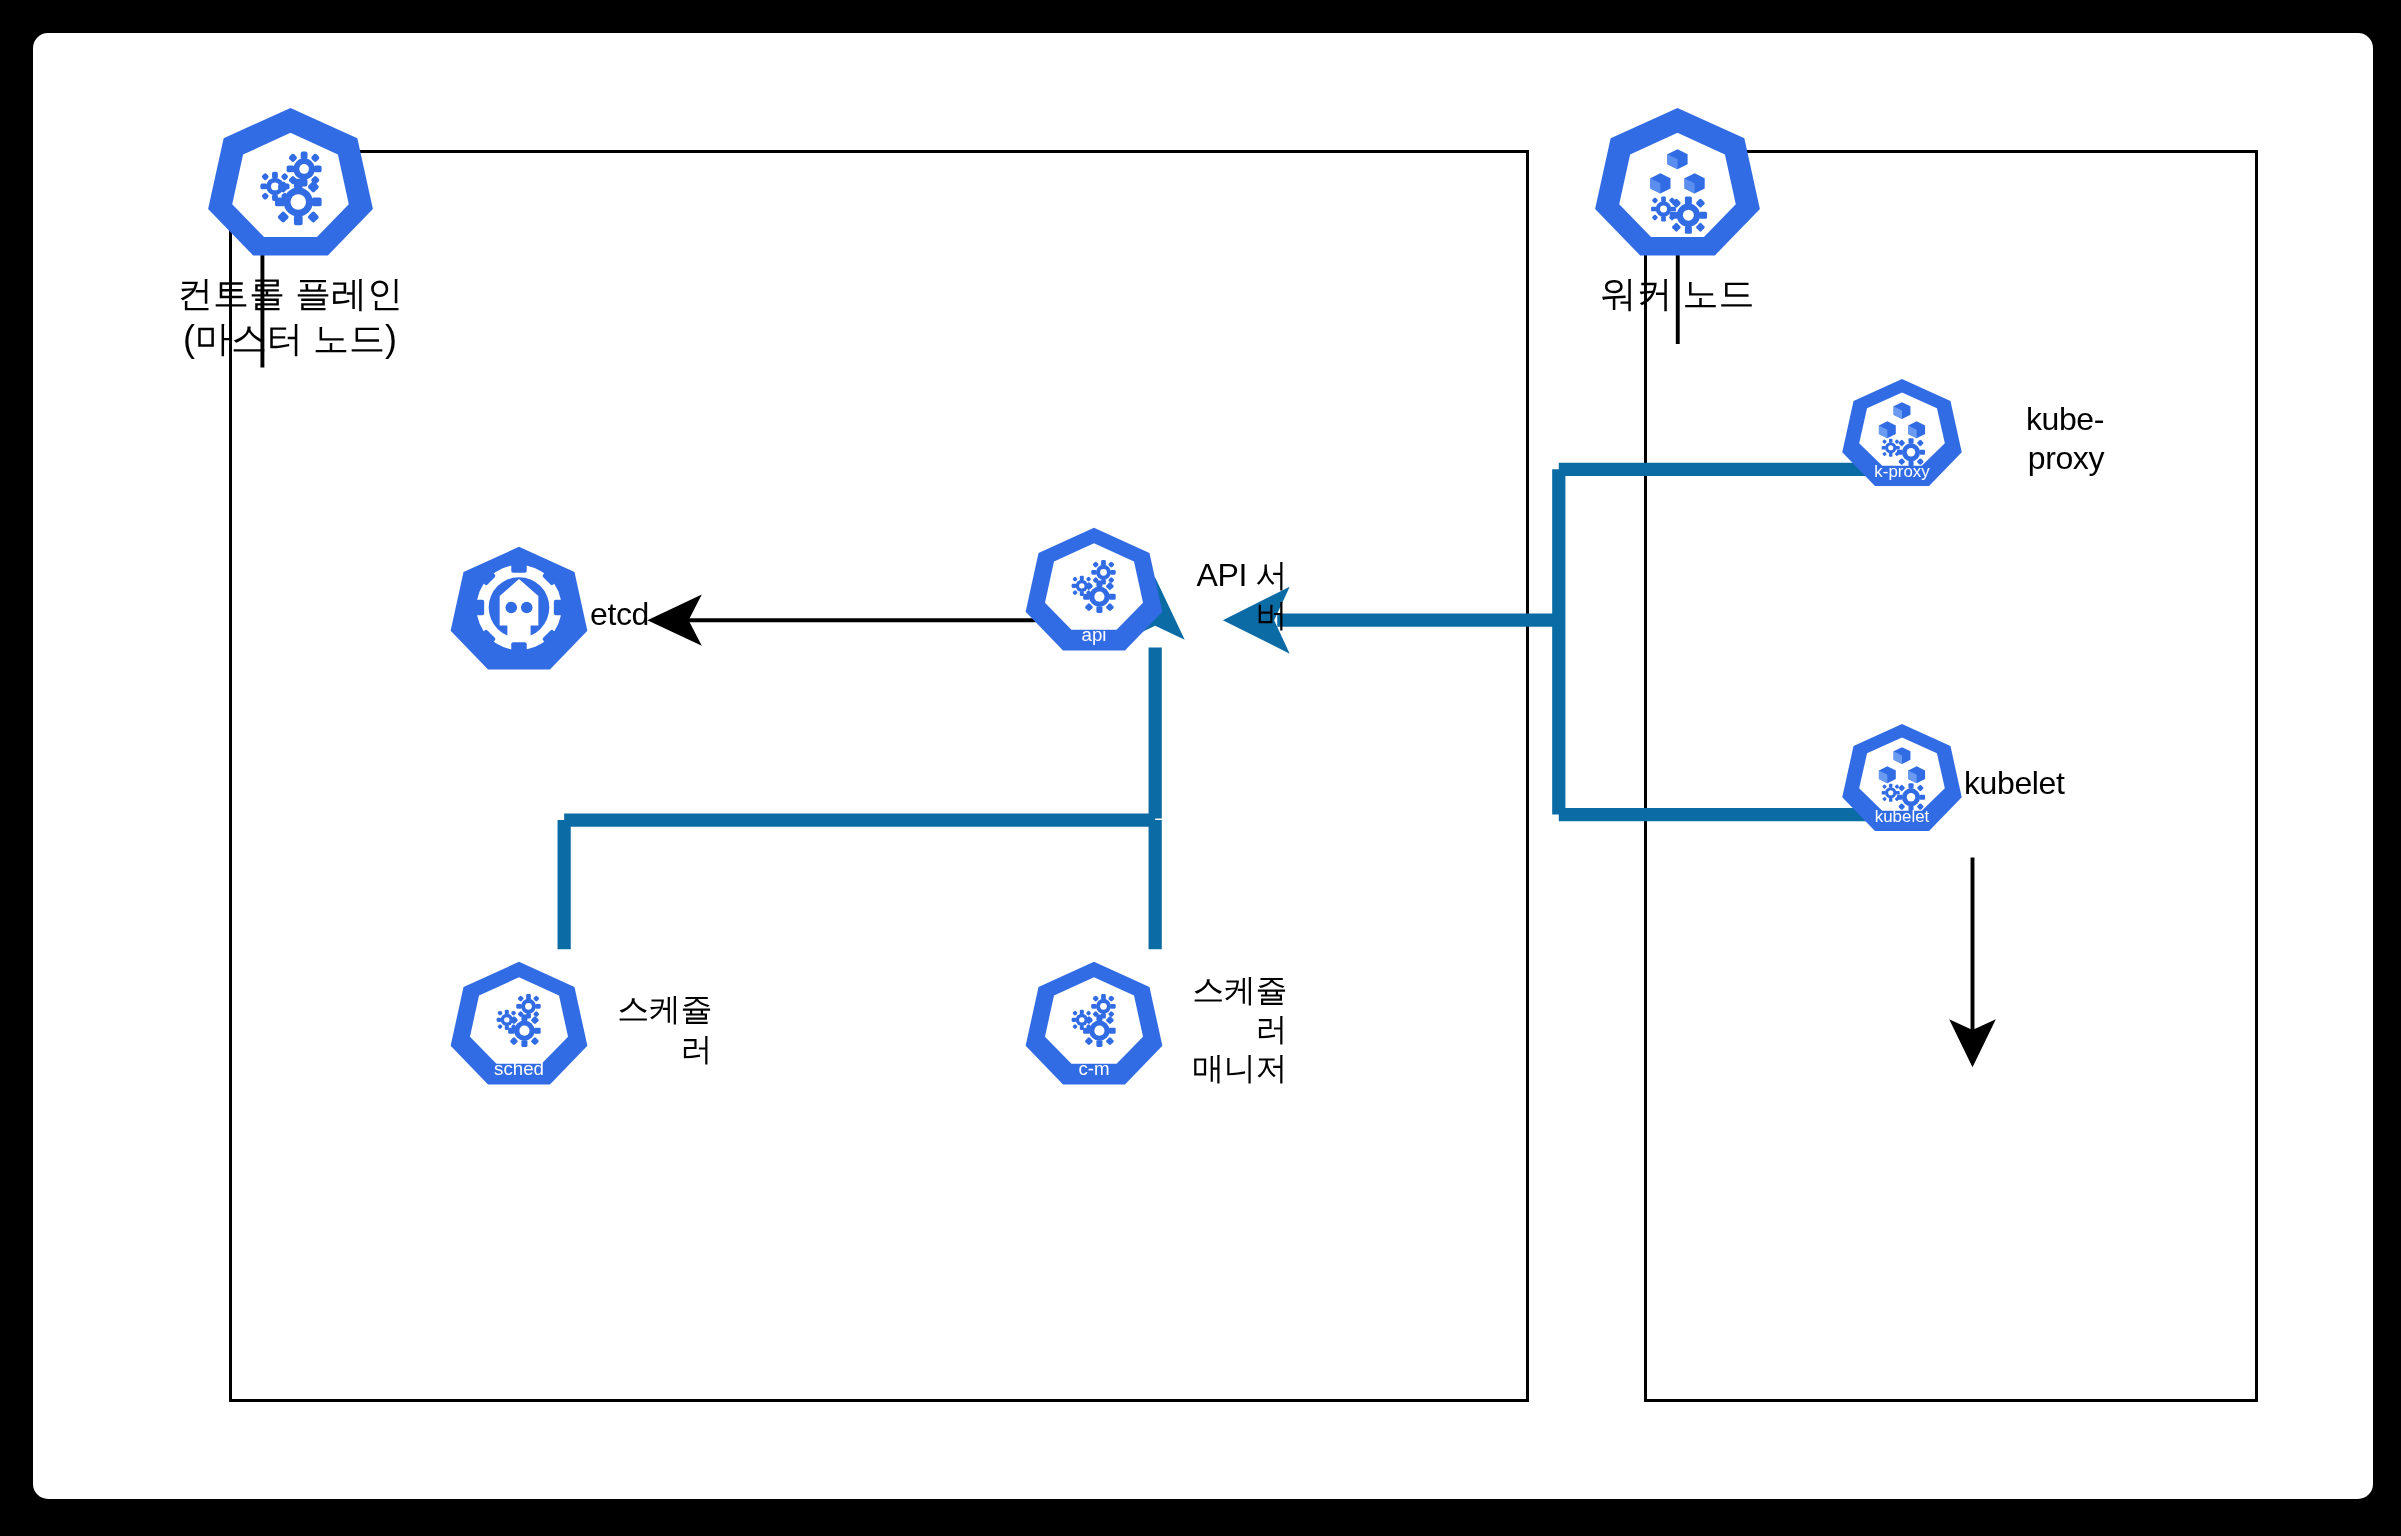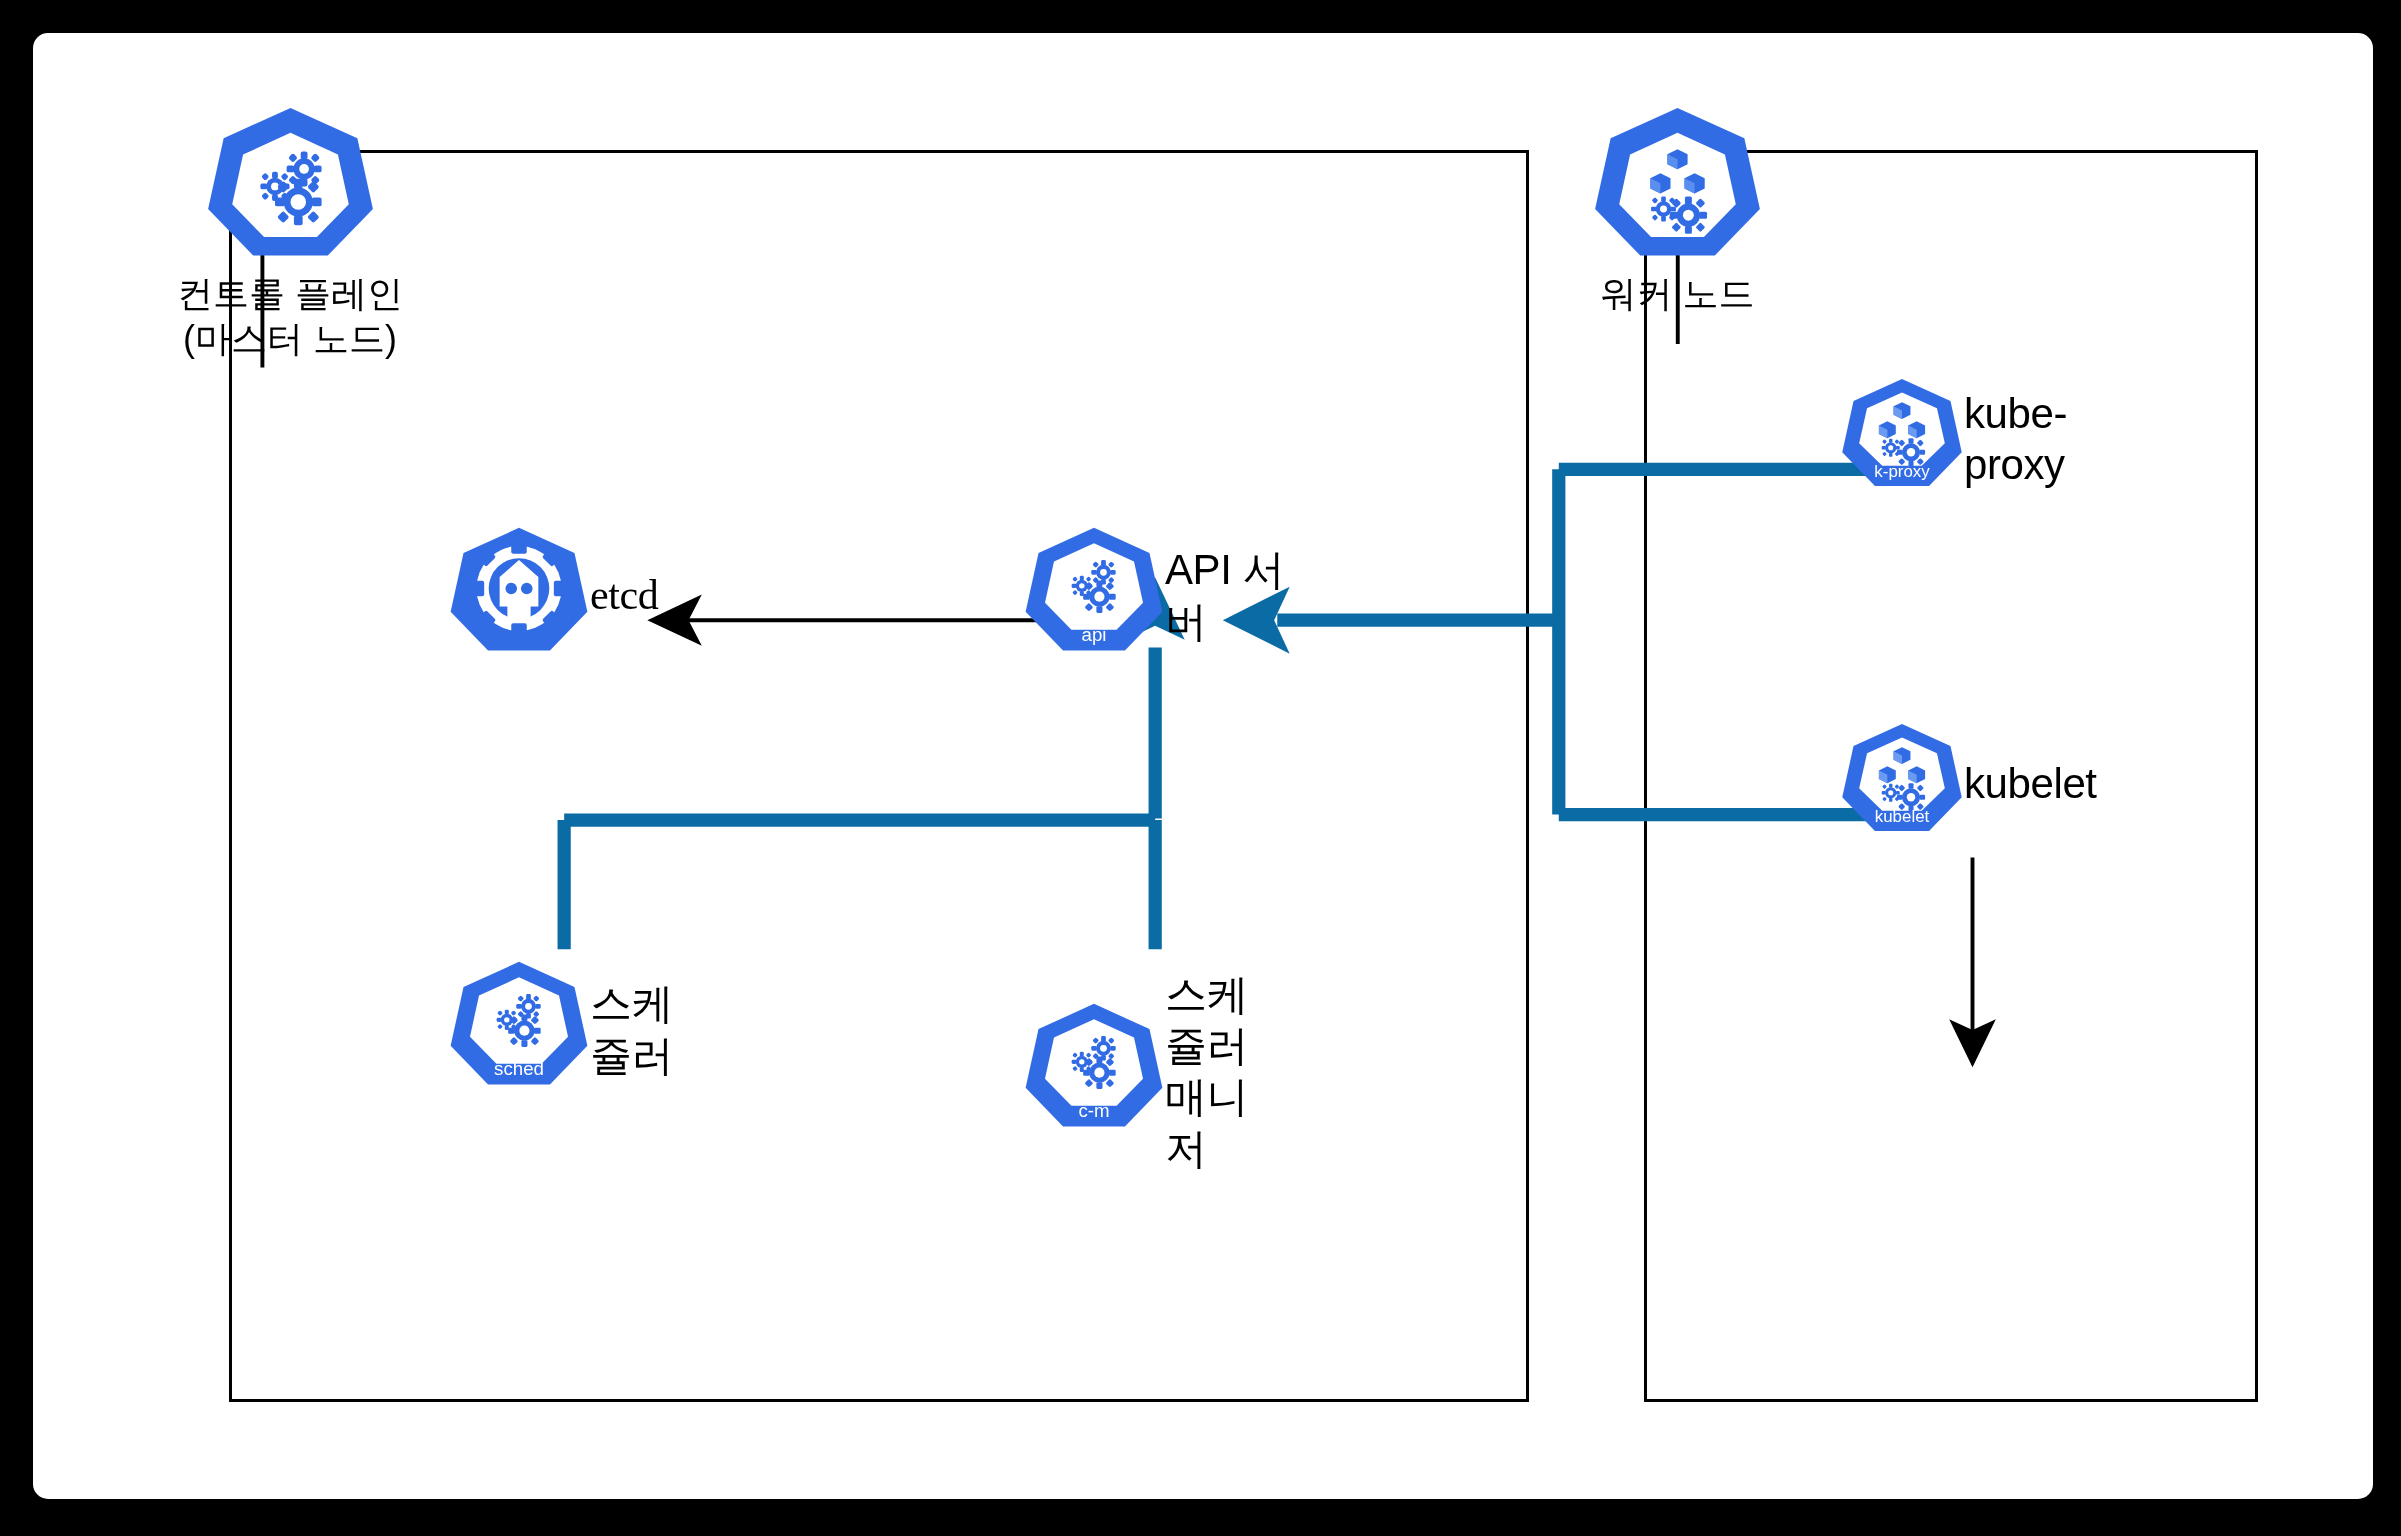--- a/index.html
+++ b/index.html
@@ -44,23 +44,23 @@
     position: absolute;
     display: flex;
     flex-direction: row;
     align-items: center;
     width: 264px;
     margin-left: -132px; 
   }
   .node .hex-wrap { position: relative; }
   .node .label {
     margin-top: 11px;
-    text-align: left;
+    text-align: right;
     color: #000000;
-    font-size: 42px;
+    font-size: 32px;
     line-height: 1.22;
     white-space: pre-line;
     letter-spacing: -0.4px;
   }
 
   
   .header-node {
     position: absolute;
     display: flex;
     flex-direction: column;
@@ -250,21 +250,21 @@
               <rect x="11" y="-20" width="9" height="9" rx="2" transform="rotate(-45 15.5 -15.5)"></rect>
               <rect x="-20" y="11" width="9" height="9" rx="2" transform="rotate(-45 -15.5 15.5)"></rect>
               <circle cx="0" cy="0" r="7" fill="#ffffff"></circle>
             </g>
           </g>
         </svg>
       </div>
       <div class="label">워커 노드</div>
     </div>
 
-    <div class="node" style="left:547px; top:491px;font-family:Liberation Serif, serif;">
+    <div class="node" style="left:547px; top:510px;">
       <div class="hex-wrap">
         <svg width="142" height="129" viewBox="0 0 220 200">
           <path class="k8s-blue" d="M110 6 L196 45 L216 136 L158 196 L62 196 L4 136 L24 45 Z"></path>
 
           <g>
             <circle cx="110" cy="100" r="66" fill="#ffffff"></circle>
             <g class="k8s-blue">
               <rect x="98" y="24" width="24" height="22" rx="3"></rect>
               <rect x="98" y="154" width="24" height="22" rx="3"></rect>
               <rect x="34" y="88" width="22" height="24" rx="3"></rect>

